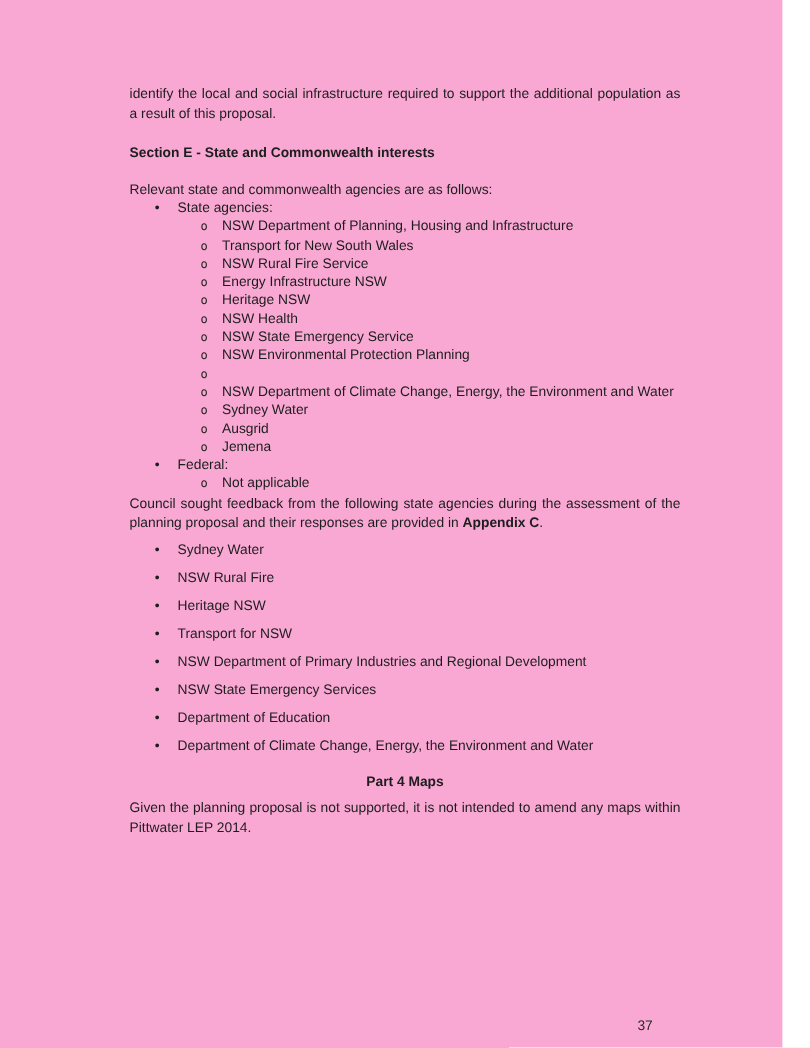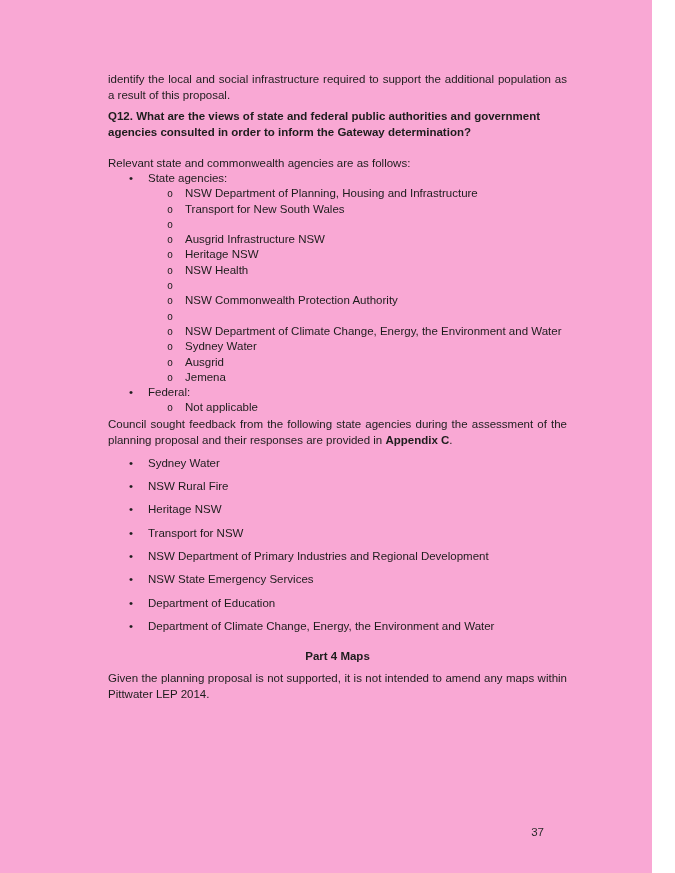--- a/index.html
+++ b/index.html
@@ -44,75 +44,77 @@
     font-size: 10px;
   }
   .txt { flex: 1 1 auto; }
   .feedback-para { }
   .list2 { margin-top: 8px; }
   .list2 .row + .row { margin-top: 8px; }
   .part4-heading { margin-top: 14px; text-align: center; }
   .part4-para { margin-top: 6px; }
   .page-number {
     position: absolute;
-    top: 825px;
+    top: 848px;
     right: 108px;
     font-size: 11.5px;
     line-height: 14px;
     color: #2a2a2a;
   }
   b { font-weight: bold; }
 </style>
 </head>
 <body>
 
 <div class="page">
   <div class="content">
 
     <p class="para">identify the local and social infrastructure required to support the additional population as a result of this proposal.</p>
 
+    <p class="heading section-heading">Section E - State and Commonwealth interests</p>
 
-    <p class="heading question-heading">Q12. What are the views of state and federal public authorities and government agencies consulted in order to inform the Gateway determination?</p>
 
     <p class="para agencies-intro">Relevant state and commonwealth agencies are as follows:</p>
 
     <div class="list1">
       <div class="row">
         <span class="marker m1">•</span>
         <span class="txt">State agencies:</span>
       </div>
       <div class="row">
         <span class="marker m2">o</span>
         <span class="txt">NSW Department of Planning, Housing and Infrastructure</span>
       </div>
       <div class="row">
         <span class="marker m2">o</span>
         <span class="txt">Transport for New South Wales</span>
       </div>
       <div class="row">
         <span class="marker m2">o</span>
+        <span class="txt">NSW Rural Fire Service</span>
       </div>
       <div class="row">
         <span class="marker m2">o</span>
-        <span class="txt">Ausgrid Infrastructure NSW</span>
+        <span class="txt">Energy Infrastructure NSW</span>
       </div>
       <div class="row">
         <span class="marker m2">o</span>
         <span class="txt">Heritage NSW</span>
       </div>
       <div class="row">
         <span class="marker m2">o</span>
         <span class="txt">NSW Health</span>
       </div>
       <div class="row">
         <span class="marker m2">o</span>
+        <span class="txt">NSW State Emergency Service</span>
       </div>
       <div class="row">
         <span class="marker m2">o</span>
-        <span class="txt">NSW Commonwealth Protection Authority</span>
+        <span class="txt">NSW Environmental Protection Planning</span>
       </div>
       <div class="row">
         <span class="marker m2">o</span>
       </div>
       <div class="row">
         <span class="marker m2">o</span>
         <span class="txt">NSW Department of Climate Change, Energy, the Environment and Water</span>
       </div>
       <div class="row">
         <span class="marker m2">o</span>

